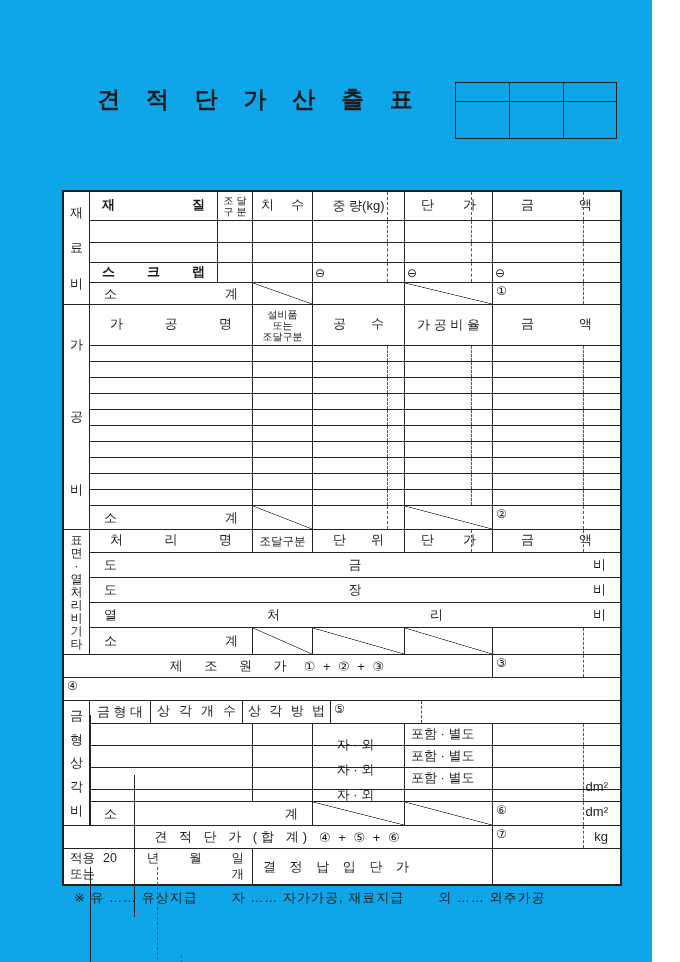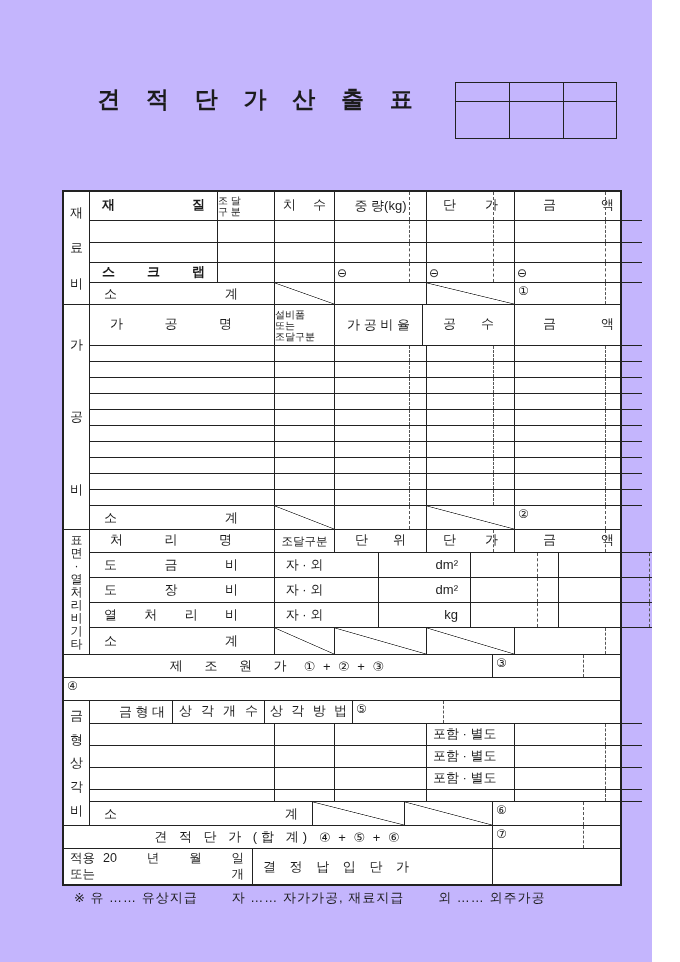--- a/index.html
+++ b/index.html
@@ -1,20 +1,20 @@
 <!DOCTYPE html>
 <html><head>
 <meta charset="utf-8">
 <style>
   * { box-sizing: border-box; margin: 0; padding: 0; }
   html,body { background: #fff; }
   .page {
     position: relative;
     width: 652px; height: 962px;
-    background: #c4b5fd;
+    background: #0ea5e9;
     color: #1c1c1c;
     font-family: "Liberation Sans", "DejaVu Sans", sans-serif;
     font-size: 13px;
     overflow: hidden;
   }
   .title {
     position: absolute; top: 84px; left: 60px; width: 400px;
     text-align: center;
     font-family: "Liberation Serif", "DejaVu Serif", serif;
     font-weight: bold;
@@ -54,50 +54,50 @@
   .vlab.small { font-size: 12px; }
 
   .c { border-left: 1px solid #222; position: relative; overflow: hidden; }
   .row .c:first-child { border-left: none; }
 
   
   .cw-mname { flex: 0 0 127px; font-weight: bold; }
   .cw-msub  { flex: 0 0 35px; }
   .cw-mmrg  { flex: 0 0 162px; }
   .cw-name  { flex: 0 0 162px; }
-  .cw-sub   { flex: 0 0 60px; margin-left: 22px; }
+  .cw-sub   { flex: 0 0 60px; }
   .cw-c3    { flex: 0 0 92px; }
   .cw-c4    { flex: 0 0 88px; }
   .cw-amt   { flex: 0 0 128px; }
   .cw-mrg2  { flex: 0 0 222px; }
   .cw-fw    { flex: 0 0 428px; }
   .cw-bl    { flex: 0 0 188px; }
   .cw-dec   { flex: 0 0 240px; }
 
   
   .h12 { height: 12px; }
   .h16 { height: 16px; }
   .h18 { height: 18px; }
   .h20 { height: 20px; line-height: 18px; }
   .h22 { height: 22px; line-height: 20px; }
   .h23 { height: 23px; line-height: 21px; }
   .h24 { height: 24px; line-height: 22px; }
-  .h25 { height: 25px; line-height: 23px; }
+  .h25 { height: 25px; line-height: 23px; flex-direction: column; }
   .h27 { height: 27px; line-height: 25px; }
   .h28 { height: 28px; line-height: 26px; }
   .h36 { height: 36px; }
   .h40 { height: 40px; line-height: 38px; }
 
   .sp { text-align: justify; text-align-last: justify; -moz-text-align-last: justify; padding: 0 12px; }
   .pad16 { padding: 0 16px; }
   .pad20 { padding: 0 20px; }
   .pad28 { padding: 0 28px; }
   .padu { padding: 0 14px; }
   .ctr { display: flex; align-items: center; justify-content: center; line-height: normal; }
-  .ml { display: flex; flex-direction: column; align-items: flex-start; justify-content: center; line-height: 11px; font-size: 10px; }
+  .ml { display: flex; flex-direction: column; align-items: center; justify-content: center; line-height: 11px; font-size: 10px; }
   .rt { text-align: right; padding-right: 12px; margin-left: 44px; }
 
   .st { display: flex; justify-content: space-between; align-items: center; padding: 0 14px; line-height: normal; }
 
   .dz::after {
     content: ""; position: absolute; top: 0; bottom: 0;
     border-left: 1px dashed #555;
   }
   .dz-c3::after { left: 74px; }
   .dz-c4::after { left: 66px; }
@@ -229,22 +229,22 @@
         <span>비</span>
       </div>
       <div class="sect-rows">
         <div class="row h40">
           <div class="c cw-name sp pad20">가 공 명</div>
           <div class="c cw-sub ml">
             <span>설비품</span>
             <span>또는</span>
             <span>조달구분</span>
           </div>
+          <div class="c cw-c3 sp pad20">공 수</div>
           <div class="c cw-c4 ctr">가 공 비 율</div>
-          <div class="c cw-c3 sp pad20">공 수</div>
           <div class="c cw-amt sp pad28">금 액</div>
         </div>
 
         <div class="row h16">
             <div class="c cw-name"></div>
             <div class="c cw-sub"></div>
             <div class="c cw-c3 dz dz-c3"></div>
             <div class="c cw-c4 dz dz-c4"></div>
             <div class="c cw-amt dz dz-amt"></div>
           </div>

